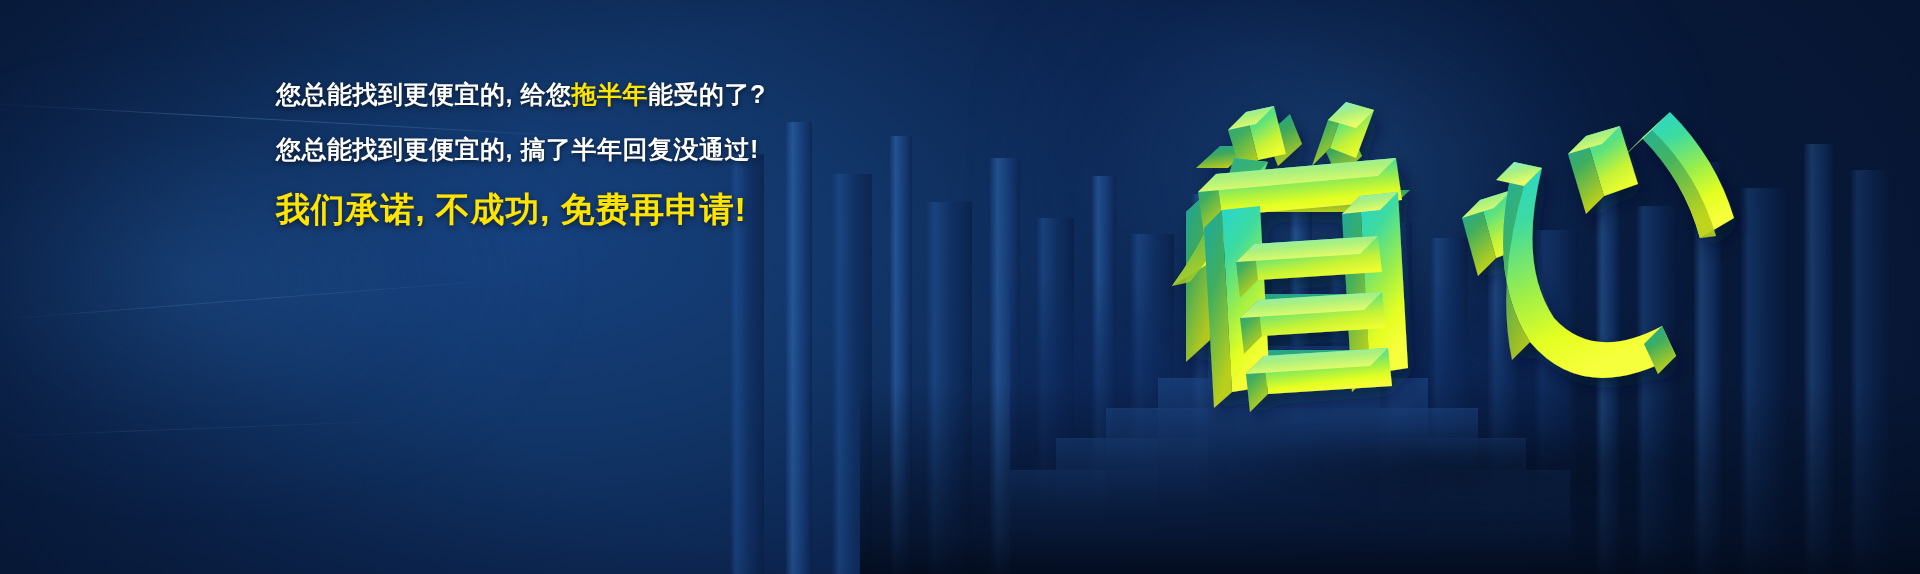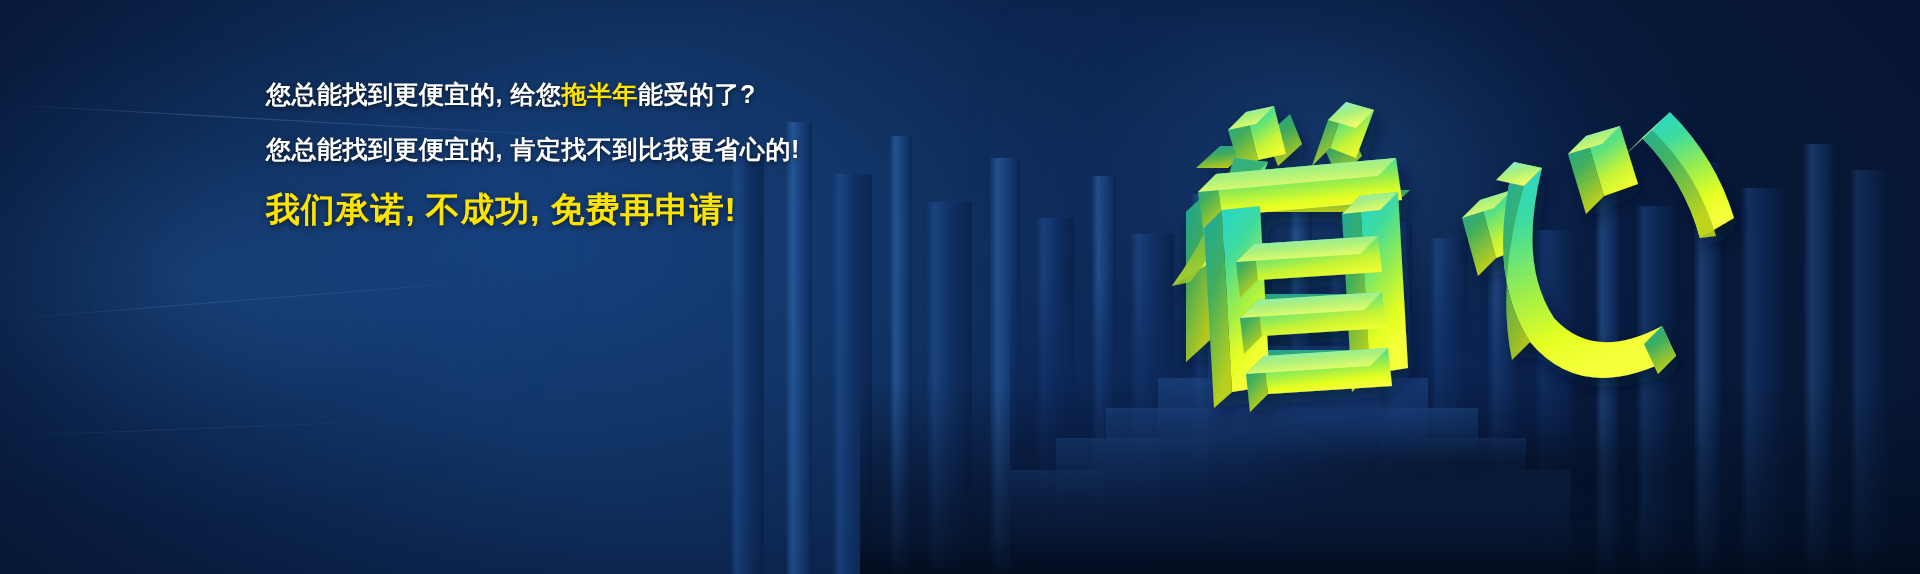--- a/index.html
+++ b/index.html
@@ -63,21 +63,21 @@
     background:radial-gradient(ellipse at 50% 60%, rgba(52,124,205,.30) 0%, rgba(20,62,130,.12) 50%, rgba(0,0,0,0) 75%);
     filter:blur(10px);
   }
   .floor-shadow{
     position:absolute;left:860px;bottom:0;width:1060px;height:190px;
     background:linear-gradient(180deg, rgba(4,14,34,0) 0%, rgba(4,14,34,.70) 80%, rgba(3,11,28,.92) 100%);
   }
 
   
   .copy{
-    position:absolute;left:266px;top:82px;
+    position:absolute;left:276px;top:82px;
     width:640px;
     z-index:6;
   }
   .line{
     font-size:25px;
     font-weight:700;
     color:#ffffff;
     line-height:1;
     margin:0 0 30px 0;
     white-space:nowrap;
@@ -156,22 +156,22 @@
   <div class="streak s3"></div>
 
   <div class="floor-shadow"></div>
   <div class="bg-vignette"></div>
 
   <div class="copy">
 
     <p class="line"><span>您总能找到更便宜的, 给您</span><span class="hl">拖半年</span><span>能受的了?</span></p>
 
 
-
-    <p class="line"><span>您总能找到更便宜的, 肯定找不到比我更省心的!</span></p>
+    <p class="line"><span>您总能找到更便宜的, 搞了半年回复没通过!</span></p>
+
 
     <p class="line promise">我们承诺, 不成功, 免费再申请!</p>
   </div>
 
   <div class="shadow-pool"></div>
 
   <div class="art">
     <svg viewBox="0 0 620 390" xmlns="http://www.w3.org/2000/svg" aria-hidden="true">
       <defs>
         <linearGradient id="gface" x1="0" y1="0" x2="0.35" y2="1">

